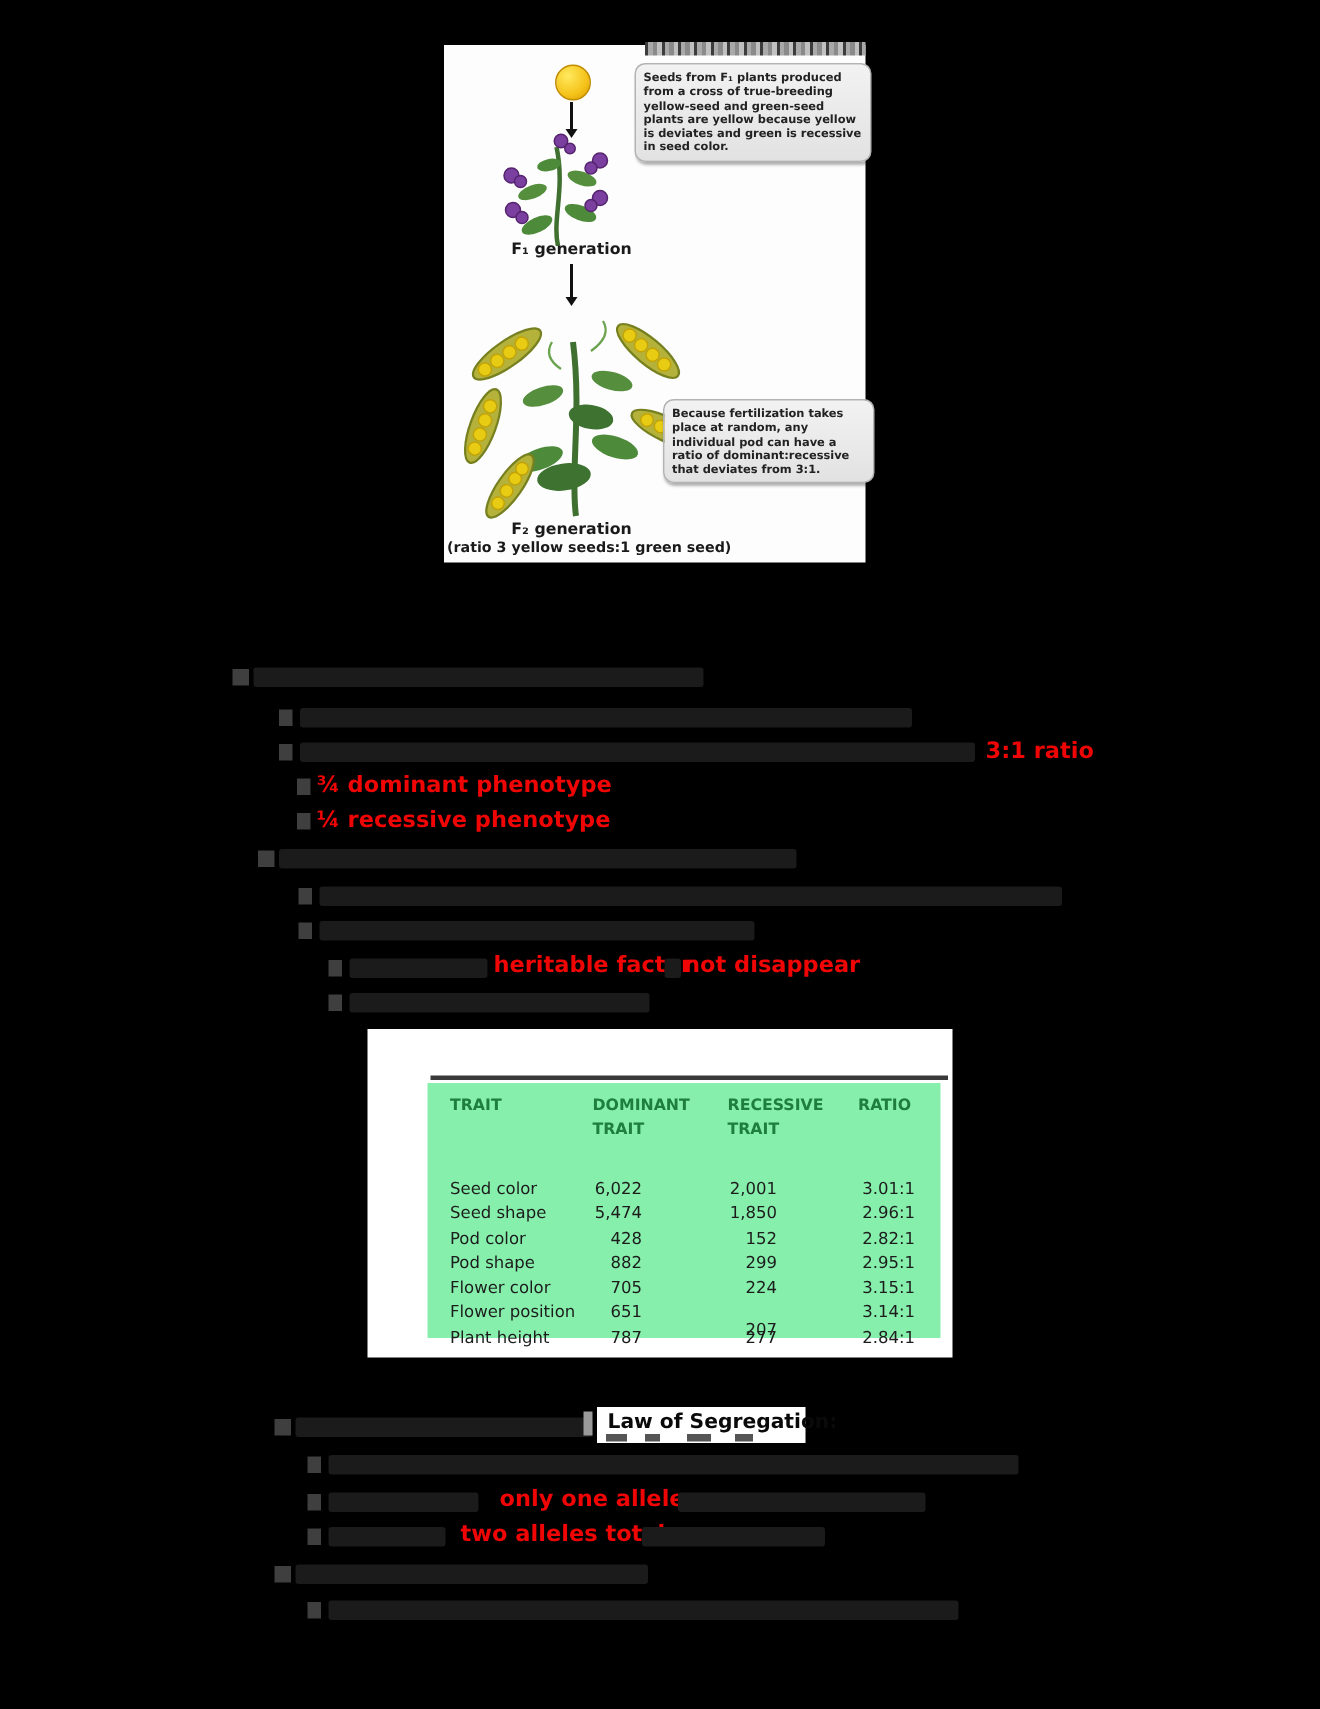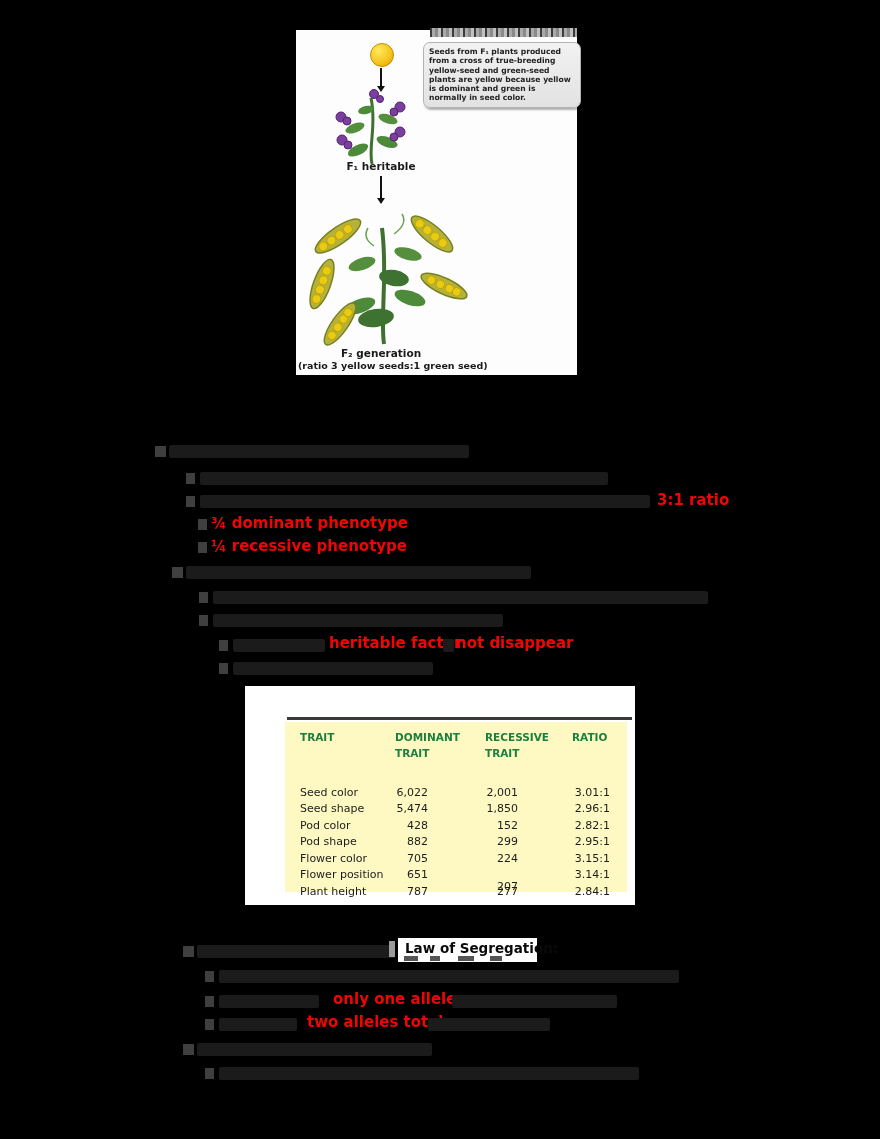--- a/index.html
+++ b/index.html
@@ -29,21 +29,21 @@
   
   #law-box{position:absolute;left:398px;top:938px;width:139px;height:24px;background:#fff;}
   #law-box .law-text{position:absolute;left:7px;top:2px;font-size:13.5px;font-weight:bold;color:#0a0a0a;white-space:nowrap;}
   #law-box .smudge{position:absolute;top:18px;height:5px;background:#555;}
   .law-nub{position:absolute;left:389px;top:941px;width:6px;height:16px;background:#9a9a9a;}
 
   
   #table{position:absolute;left:245px;top:686px;width:390px;height:219px;background:#fff;}
   #table .title{position:absolute;left:12px;top:9px;font-size:15px;font-weight:bold;color:#111;letter-spacing:-.2px;white-space:nowrap;}
   #table .rule{position:absolute;left:42px;top:31px;width:345px;height:3px;background:#3a3a3a;}
-  #table .panel{position:absolute;left:40px;top:36px;width:342px;height:170px;background:#fef9c3;}
+  #table .panel{position:absolute;left:40px;top:36px;width:342px;height:170px;background:#86efac;}
   .th{position:absolute;font-size:10.5px;font-weight:bold;color:#1e7e3e;line-height:1.5;}
   .cell{position:absolute;font-size:11px;font-weight:normal;color:#1c1c1c;white-space:nowrap;margin-top:16px;}
   .num{text-align:right;}
 </style>
 </head>
 <body>
 
 <div id="page">
 
   <div id="figure">
@@ -66,21 +66,21 @@
           <circle cx="80" cy="49" r="4"></circle>
         <circle cx="27" cy="29" r="5"></circle>
           <circle cx="33" cy="33" r="4"></circle>
         <circle cx="86" cy="19" r="5"></circle>
           <circle cx="80" cy="24" r="4"></circle>
         <circle cx="60" cy="6" r="4.5"></circle>
           <circle cx="66" cy="11" r="3.5"></circle>
       </g>
     </svg>
 
-    <div class="figlabel" style="top:130px;">F₁ heritable</div>
+    <div class="figlabel" style="top:130px;">F₁ generation</div>
 
     <div class="arrow" style="left:84px;top:146px;height:26px;"></div>
 
     <svg style="position:absolute;left:2px;top:176px;" width="172" height="140" viewBox="0 0 172 140">
       <path d="M86,138 C82,110 90,70 84,22" stroke="#3f7030" stroke-width="4" fill="none"></path>
       <ellipse cx="62" cy="100" rx="16" ry="7" fill="#4d8a3a" transform="rotate(-20 62 100)"></ellipse>
       <ellipse cx="112" cy="92" rx="16" ry="7" fill="#4d8a3a" transform="rotate(18 112 92)"></ellipse>
       <ellipse cx="64" cy="58" rx="14" ry="6" fill="#558f3e" transform="rotate(-18 64 58)"></ellipse>
       <ellipse cx="110" cy="48" rx="14" ry="6" fill="#558f3e" transform="rotate(15 110 48)"></ellipse>
       <ellipse cx="78" cy="112" rx="18" ry="9" fill="#3e7230" transform="rotate(-8 78 112)"></ellipse>
@@ -121,21 +121,22 @@
             <circle cx="38" cy="118" r="4.2" fill="#e8cc14" stroke="#c2a408"></circle>
           <circle cx="48" cy="118" r="4.2" fill="#e8cc14" stroke="#c2a408"></circle>
             <circle cx="56" cy="118" r="4.2" fill="#e8cc14" stroke="#c2a408"></circle>
         </g>
       </g>
     </svg>
 
     <div class="figlabel" style="top:317px;">F₂ generation</div>
     <div class="rationote">(ratio 3 yellow seeds:1 green seed)</div>
 
-    <div class="callout" style="left:127px;top:12px;width:146px;">Seeds from F₁ plants produced from a cross of true-breeding yellow-seed and green-seed plants are yellow because yellow is dominant and green is normally in seed color.</div>
+    <div class="callout" style="left:127px;top:12px;width:146px;">Seeds from F₁ plants produced from a cross of true-breeding yellow-seed and green-seed plants are yellow because yellow is deviates and green is recessive in seed color.</div>
+    <div class="callout" style="left:146px;top:236px;width:129px;">Because fertilization takes place at random, any individual pod can have a ratio of dominant:recessive that deviates from 3:1.</div>
   </div>
 
   <div class="bullet lg" style="left:155px;top:446px;"></div>
   <div class="bar" style="left:169px;top:445px;width:300px;"></div>
 
   <div class="bullet" style="left:186px;top:473px;"></div>
   <div class="bar" style="left:200px;top:472px;width:408px;"></div>
 
   <div class="bullet" style="left:186px;top:496px;"></div>
   <div class="bar" style="left:200px;top:495px;width:450px;"></div>

